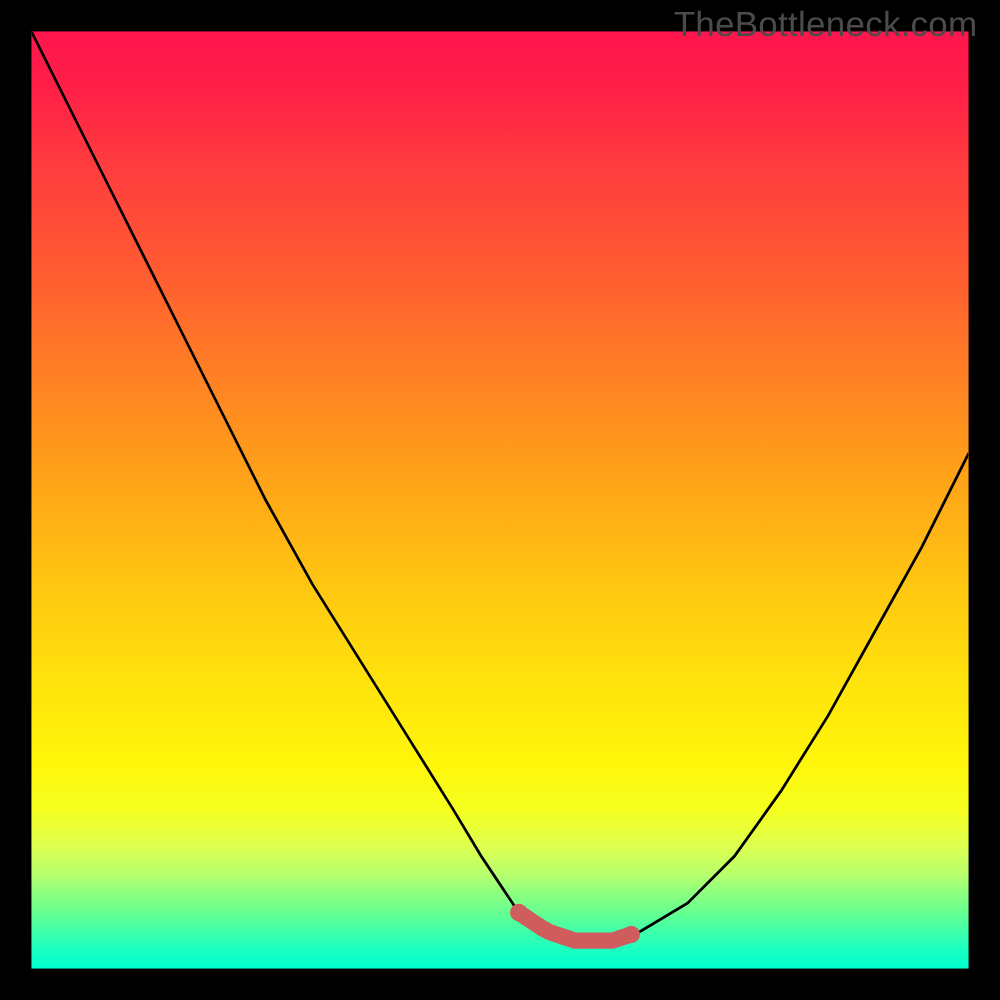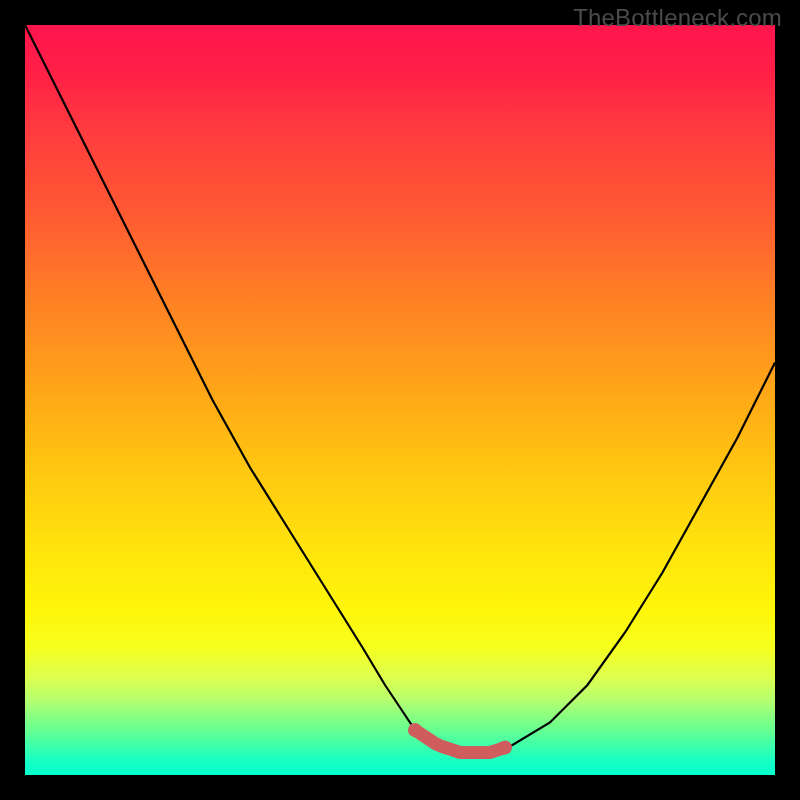--- a/index.html
+++ b/index.html
@@ -44,21 +44,21 @@
       #3fffaa 96%,
       #1affc3 98%,
       #00ffcf 100%
     );
   }
   .watermark {
     position: absolute;
     top: 4px;
     right: 18px;
     color: #4b4b4b;
-    font-size: 24px;
+    font-size: 28px;
     font-weight: 500;
     letter-spacing: 0.2px;
   }
   svg.curve {
     position: absolute;
     left: 0; top: 0;
     width: 100%;
     height: 100%;
   }
 </style>

